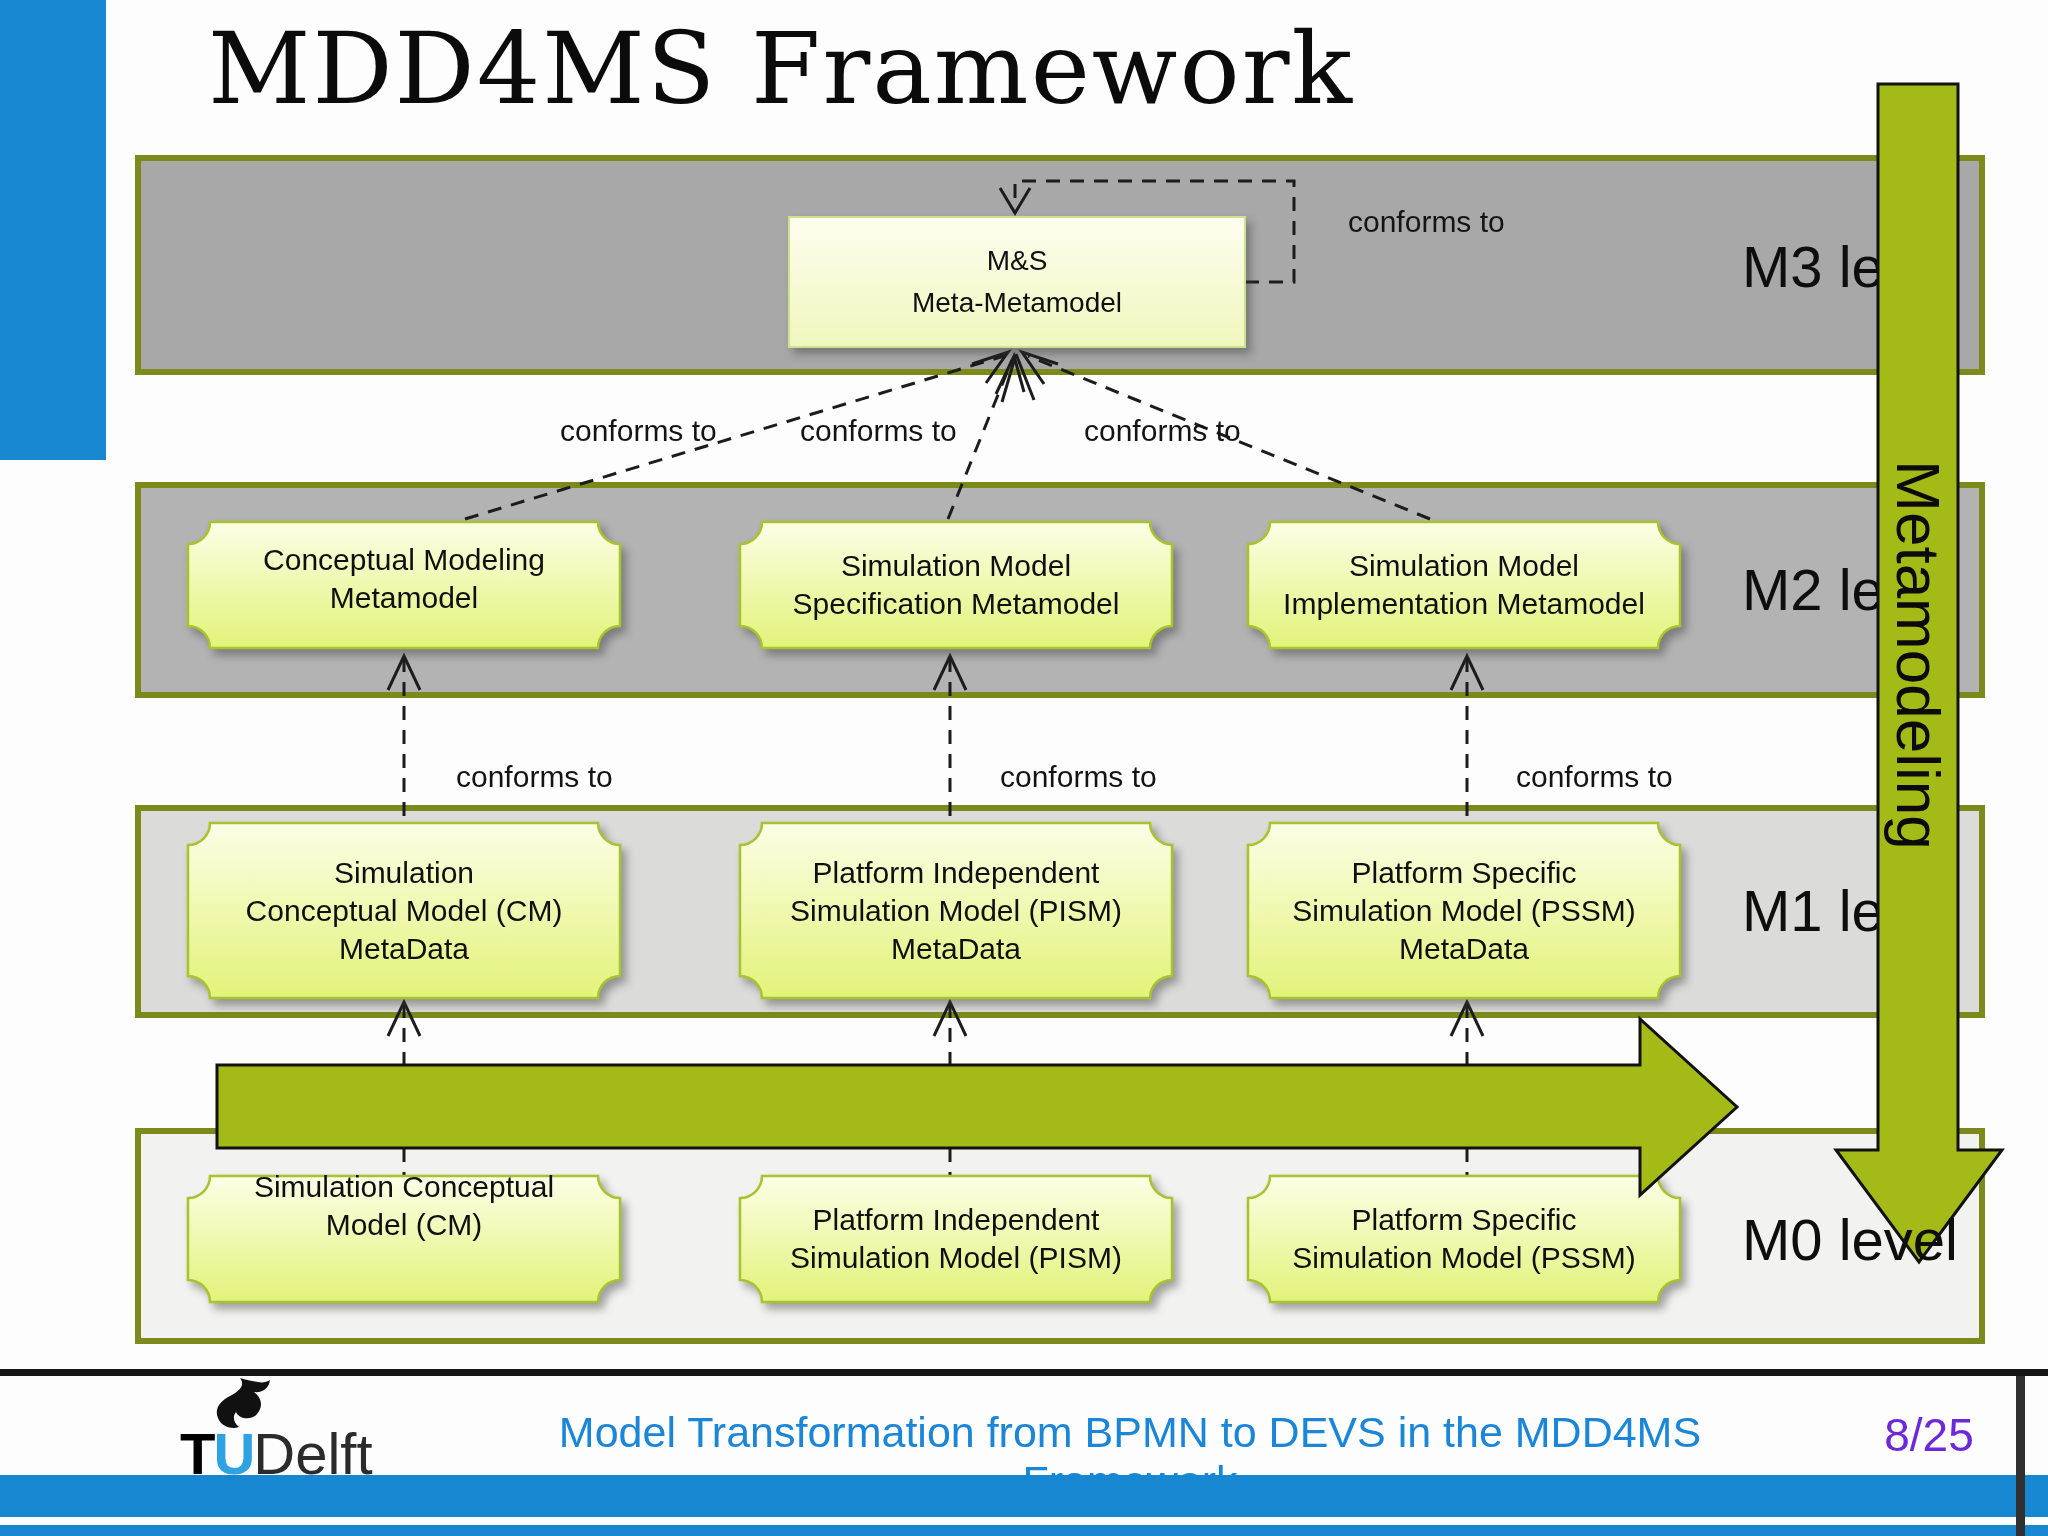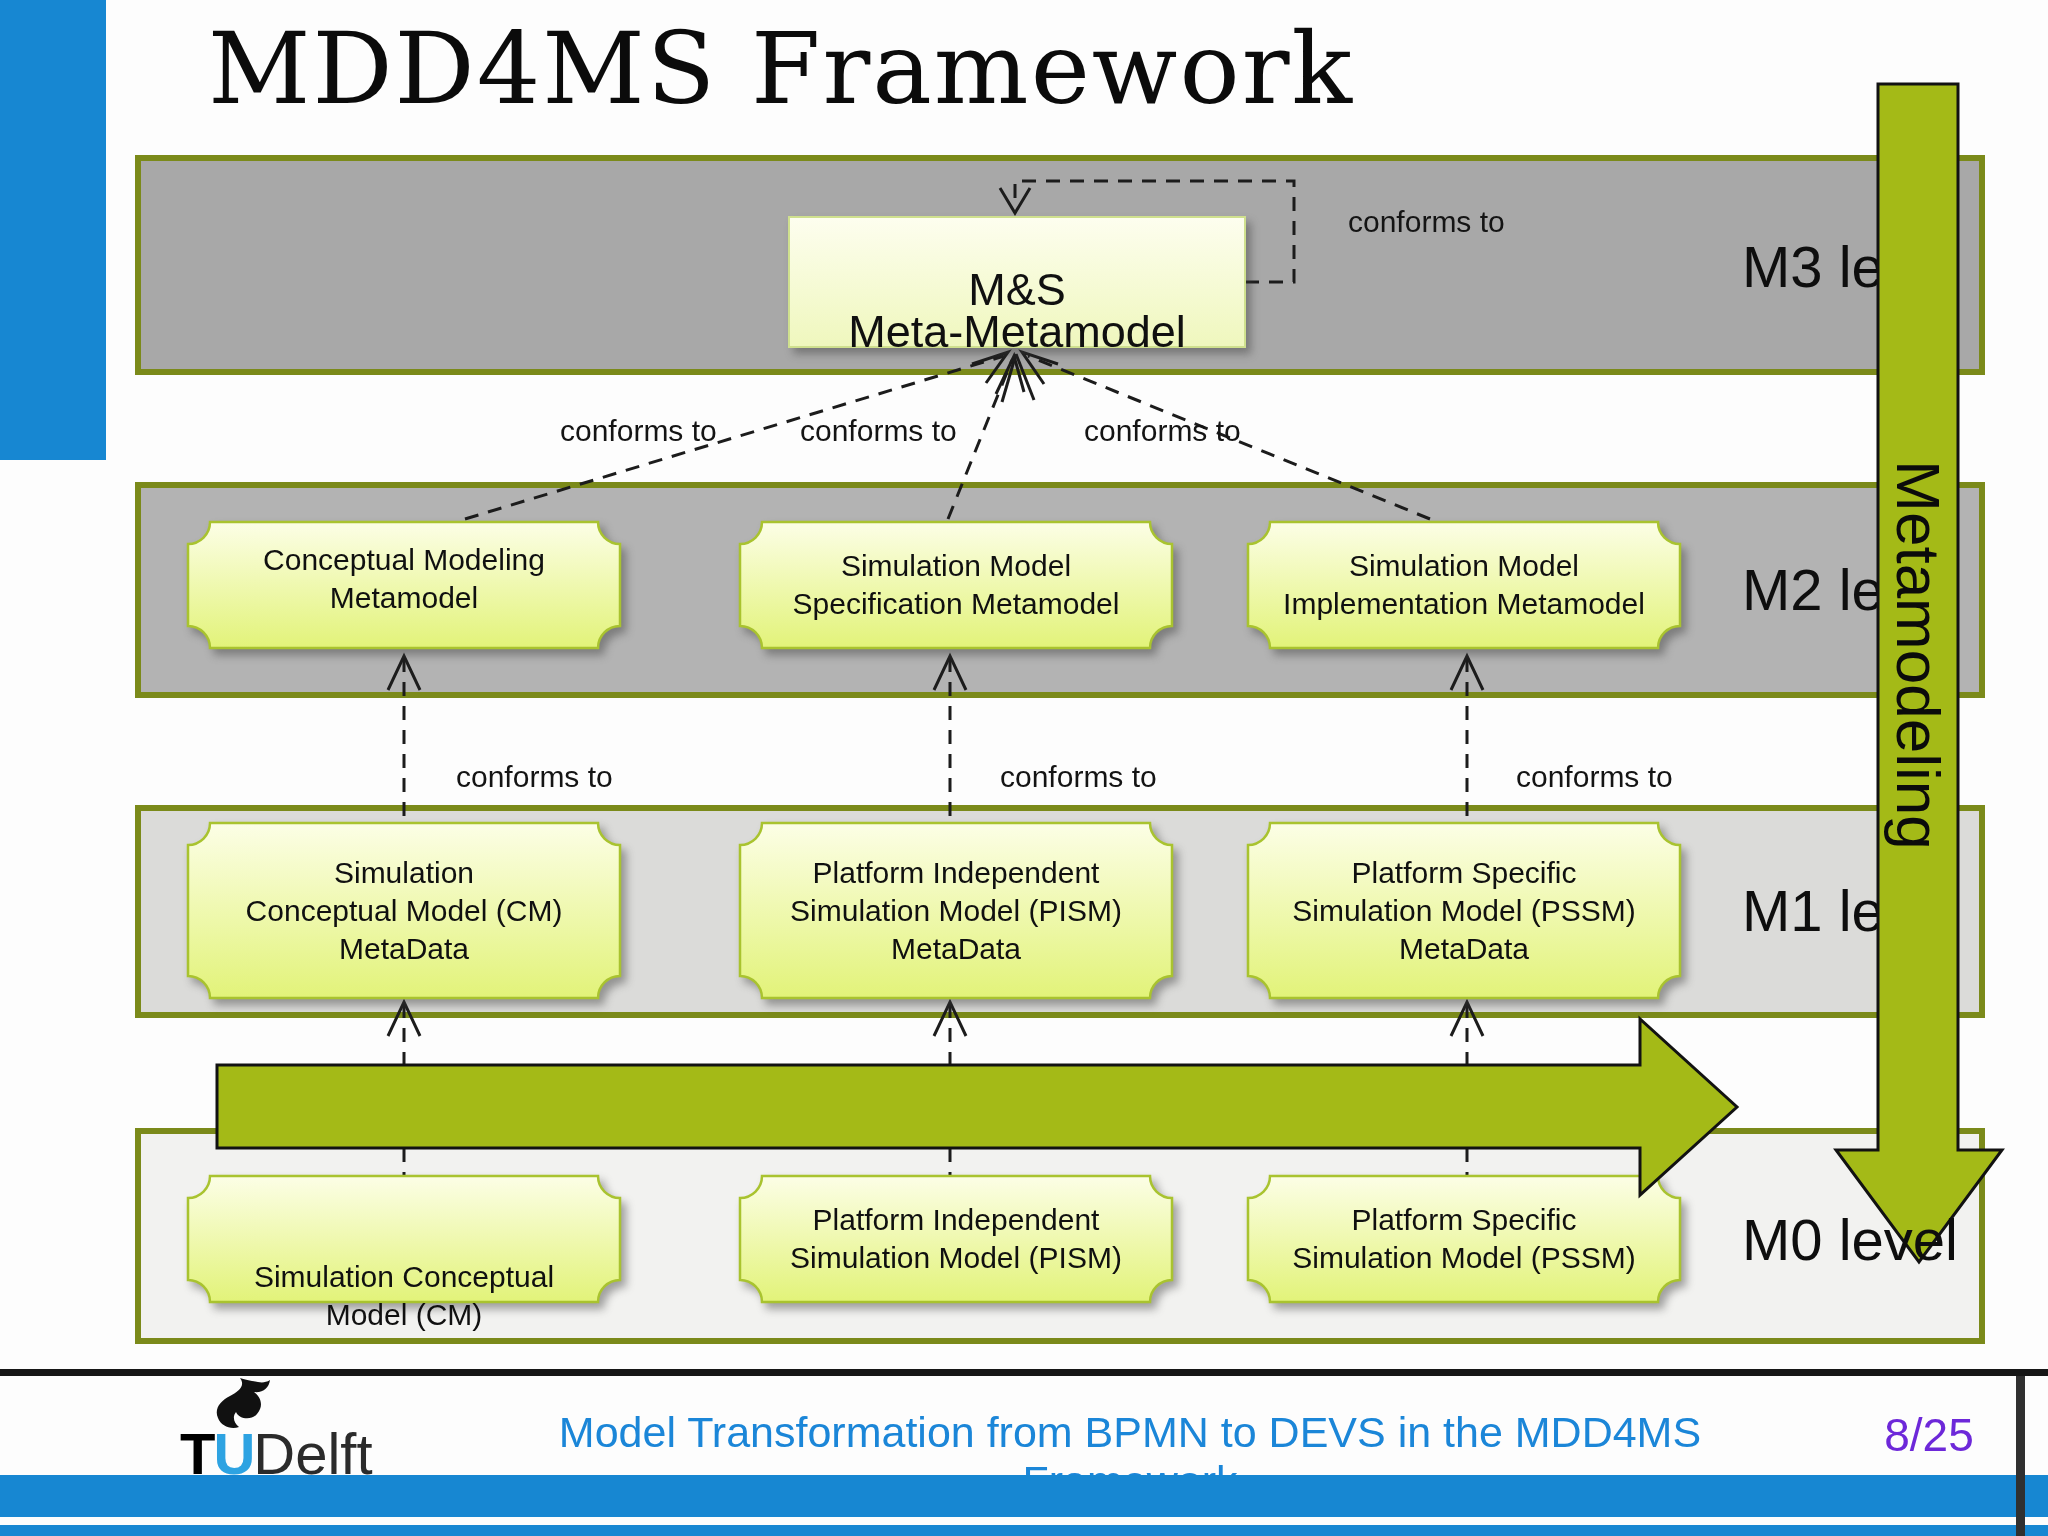--- a/index.html
+++ b/index.html
@@ -21,21 +21,21 @@
   #diagram-svg{left:0;top:0;z-index:3;pointer-events:none;}
   #arrows-svg{left:0;top:0;z-index:5;pointer-events:none;}
   .shape-box{stroke:#a9c32f;stroke-width:2.5;filter:drop-shadow(5px 6px 4px rgba(60,60,60,0.45));}
   .ms-box{stroke:#cfe08e;stroke-width:2;filter:drop-shadow(5px 6px 4px rgba(60,60,60,0.45));}
   .dash{stroke:#1c1c1c;stroke-width:3;fill:none;stroke-dasharray:14 10;}
   .head{stroke:#1c1c1c;stroke-width:3;fill:none;}
   .green-arrow{fill:#a4ba17;stroke:#121212;stroke-width:3;}
   
   .box-label{display:flex;align-items:center;justify-content:center;text-align:center;
              white-space:pre-line;color:#101010;font-size:30px;line-height:38px;z-index:4;}
-  .ms-label{font-size:45px;line-height:42px;margin-top:29px;}
+  .ms-label{font-size:28px;line-height:42px;}
   
   .level-label{font-size:58px;color:#0e0e0e;z-index:4;white-space:nowrap;}
   .level-label.front{z-index:6;}
   
   .conforms{font-size:30px;color:#141414;z-index:4;white-space:nowrap;}
   
   #h-arrow-label{left:235px;top:1068px;width:1400px;height:78px;display:flex;align-items:center;
                  justify-content:center;font-size:54px;color:#0b0b0b;z-index:6;white-space:nowrap;}
   #v-arrow-label{left:1918px;top:655px;transform:translate(-50%,-50%) rotate(90deg);
                  font-size:62px;color:#0b0b0b;z-index:6;white-space:nowrap;}
@@ -138,21 +138,21 @@
   <div class="abs box-label" style="left:188px;top:823px;width:432px;height:175px;">Simulation
 Conceptual Model (CM)
 MetaData</div>
   <div class="abs box-label" style="left:740px;top:823px;width:432px;height:175px;">Platform Independent
 Simulation Model (PISM)
 MetaData</div>
   <div class="abs box-label" style="left:1248px;top:823px;width:432px;height:175px;">Platform Specific
 Simulation Model (PSSM)
 MetaData</div>
 
-  <div class="abs box-label" style="left:188px;top:1224px;width:432px;height:144px;">Simulation Conceptual
+  <div class="abs box-label" style="left:188px;top:1134px;width:432px;height:144px;">Simulation Conceptual
 Model (CM)</div>
   <div class="abs box-label" style="left:740px;top:1176px;width:432px;height:126px;">Platform Independent
 Simulation Model (PISM)</div>
   <div class="abs box-label" style="left:1248px;top:1176px;width:432px;height:126px;">Platform Specific
 Simulation Model (PSSM)</div>
 
   <div class="abs level-label" style="left:1742px;top:233px;">M3 level</div>
   <div class="abs level-label" style="left:1742px;top:556px;">M2 level</div>
   <div class="abs level-label" style="left:1742px;top:877px;">M1 level</div>
   <div class="abs level-label front" style="left:1742px;top:1206px;">M0 level</div>

